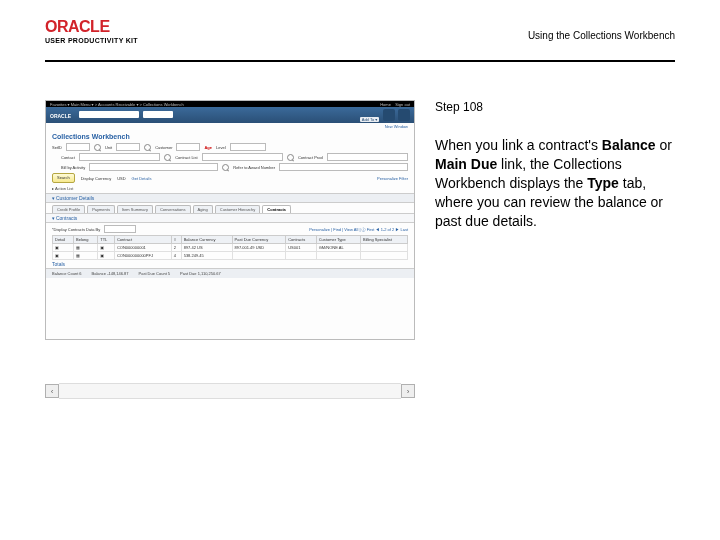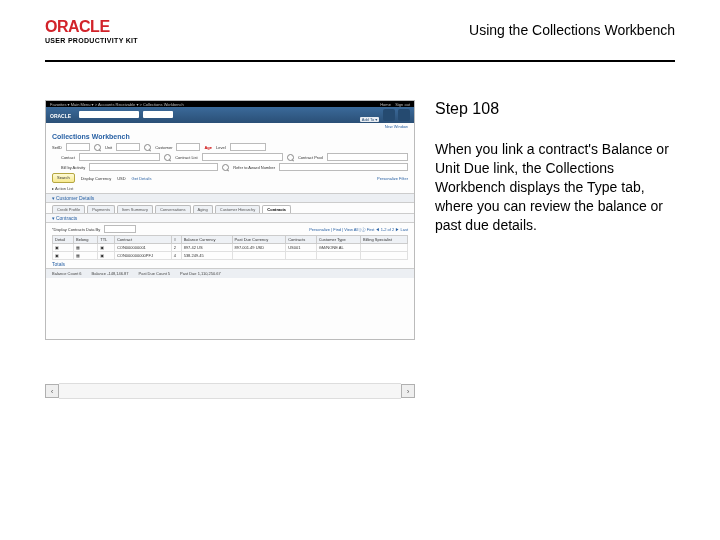--- a/index.html
+++ b/index.html
@@ -41,22 +41,22 @@
   .oracle-sub {
     font-size: 7px;
     font-weight: bold;
     color: #000;
     margin-top: 1px;
     letter-spacing: 0.3px;
   }
   .title {
     position: absolute;
     right: 0;
-    top: 4px;
-    font-size: 14px;
+    top: 12px;
+    font-size: 10px;
     color: #000;
   }
 
   
   .content {
     position: absolute;
     left: 45px;
     right: 45px;
     top: 100px;
     bottom: 40px;
@@ -284,31 +284,31 @@
   .scroll-track {
     flex: 1;
     height: 14px;
     background: #f6f6f6;
     border-top: 1px solid #ddd;
     border-bottom: 1px solid #ddd;
   }
 
   
   .step {
-    font-size: 16px;
+    font-size: 12px;
     color: #000;
     margin-bottom: 22px;
   }
   .instructions {
     font-size: 14px;
     color: #000;
     line-height: 1.35;
   }
   .instructions b {
-    font-weight: normal;
+    font-weight: bold;
   }
 </style>
 </head>
 <body>
 
 <div class="page">
 
   <div class="header">
     <div class="logo-block">
       <div class="oracle-logo">ORACLE</div>
@@ -474,19 +474,19 @@
         <div class="scroll-btn">‹</div>
         <div class="scroll-track"></div>
         <div class="scroll-btn">›</div>
       </div>
 
     </div>
 
     <div class="right-col">
       <div class="step">Step 108</div>
       <div class="instructions">
-        <span>When you link a contract's </span><b>Balance</b><span> or </span><b>Unit Due</b><span> link, the Collections Workbench displays the </span><b>Type</b><span> tab, where you can review the balance or past due details.</span>
+        <span>When you link a contract's </span><b>Balance</b><span> or </span><b>Main Due</b><span> link, the Collections Workbench displays the </span><b>Type</b><span> tab, where you can review the balance or past due details.</span>
       </div>
     </div>
 
   </div>
 
 </div>
 
 </body></html>

